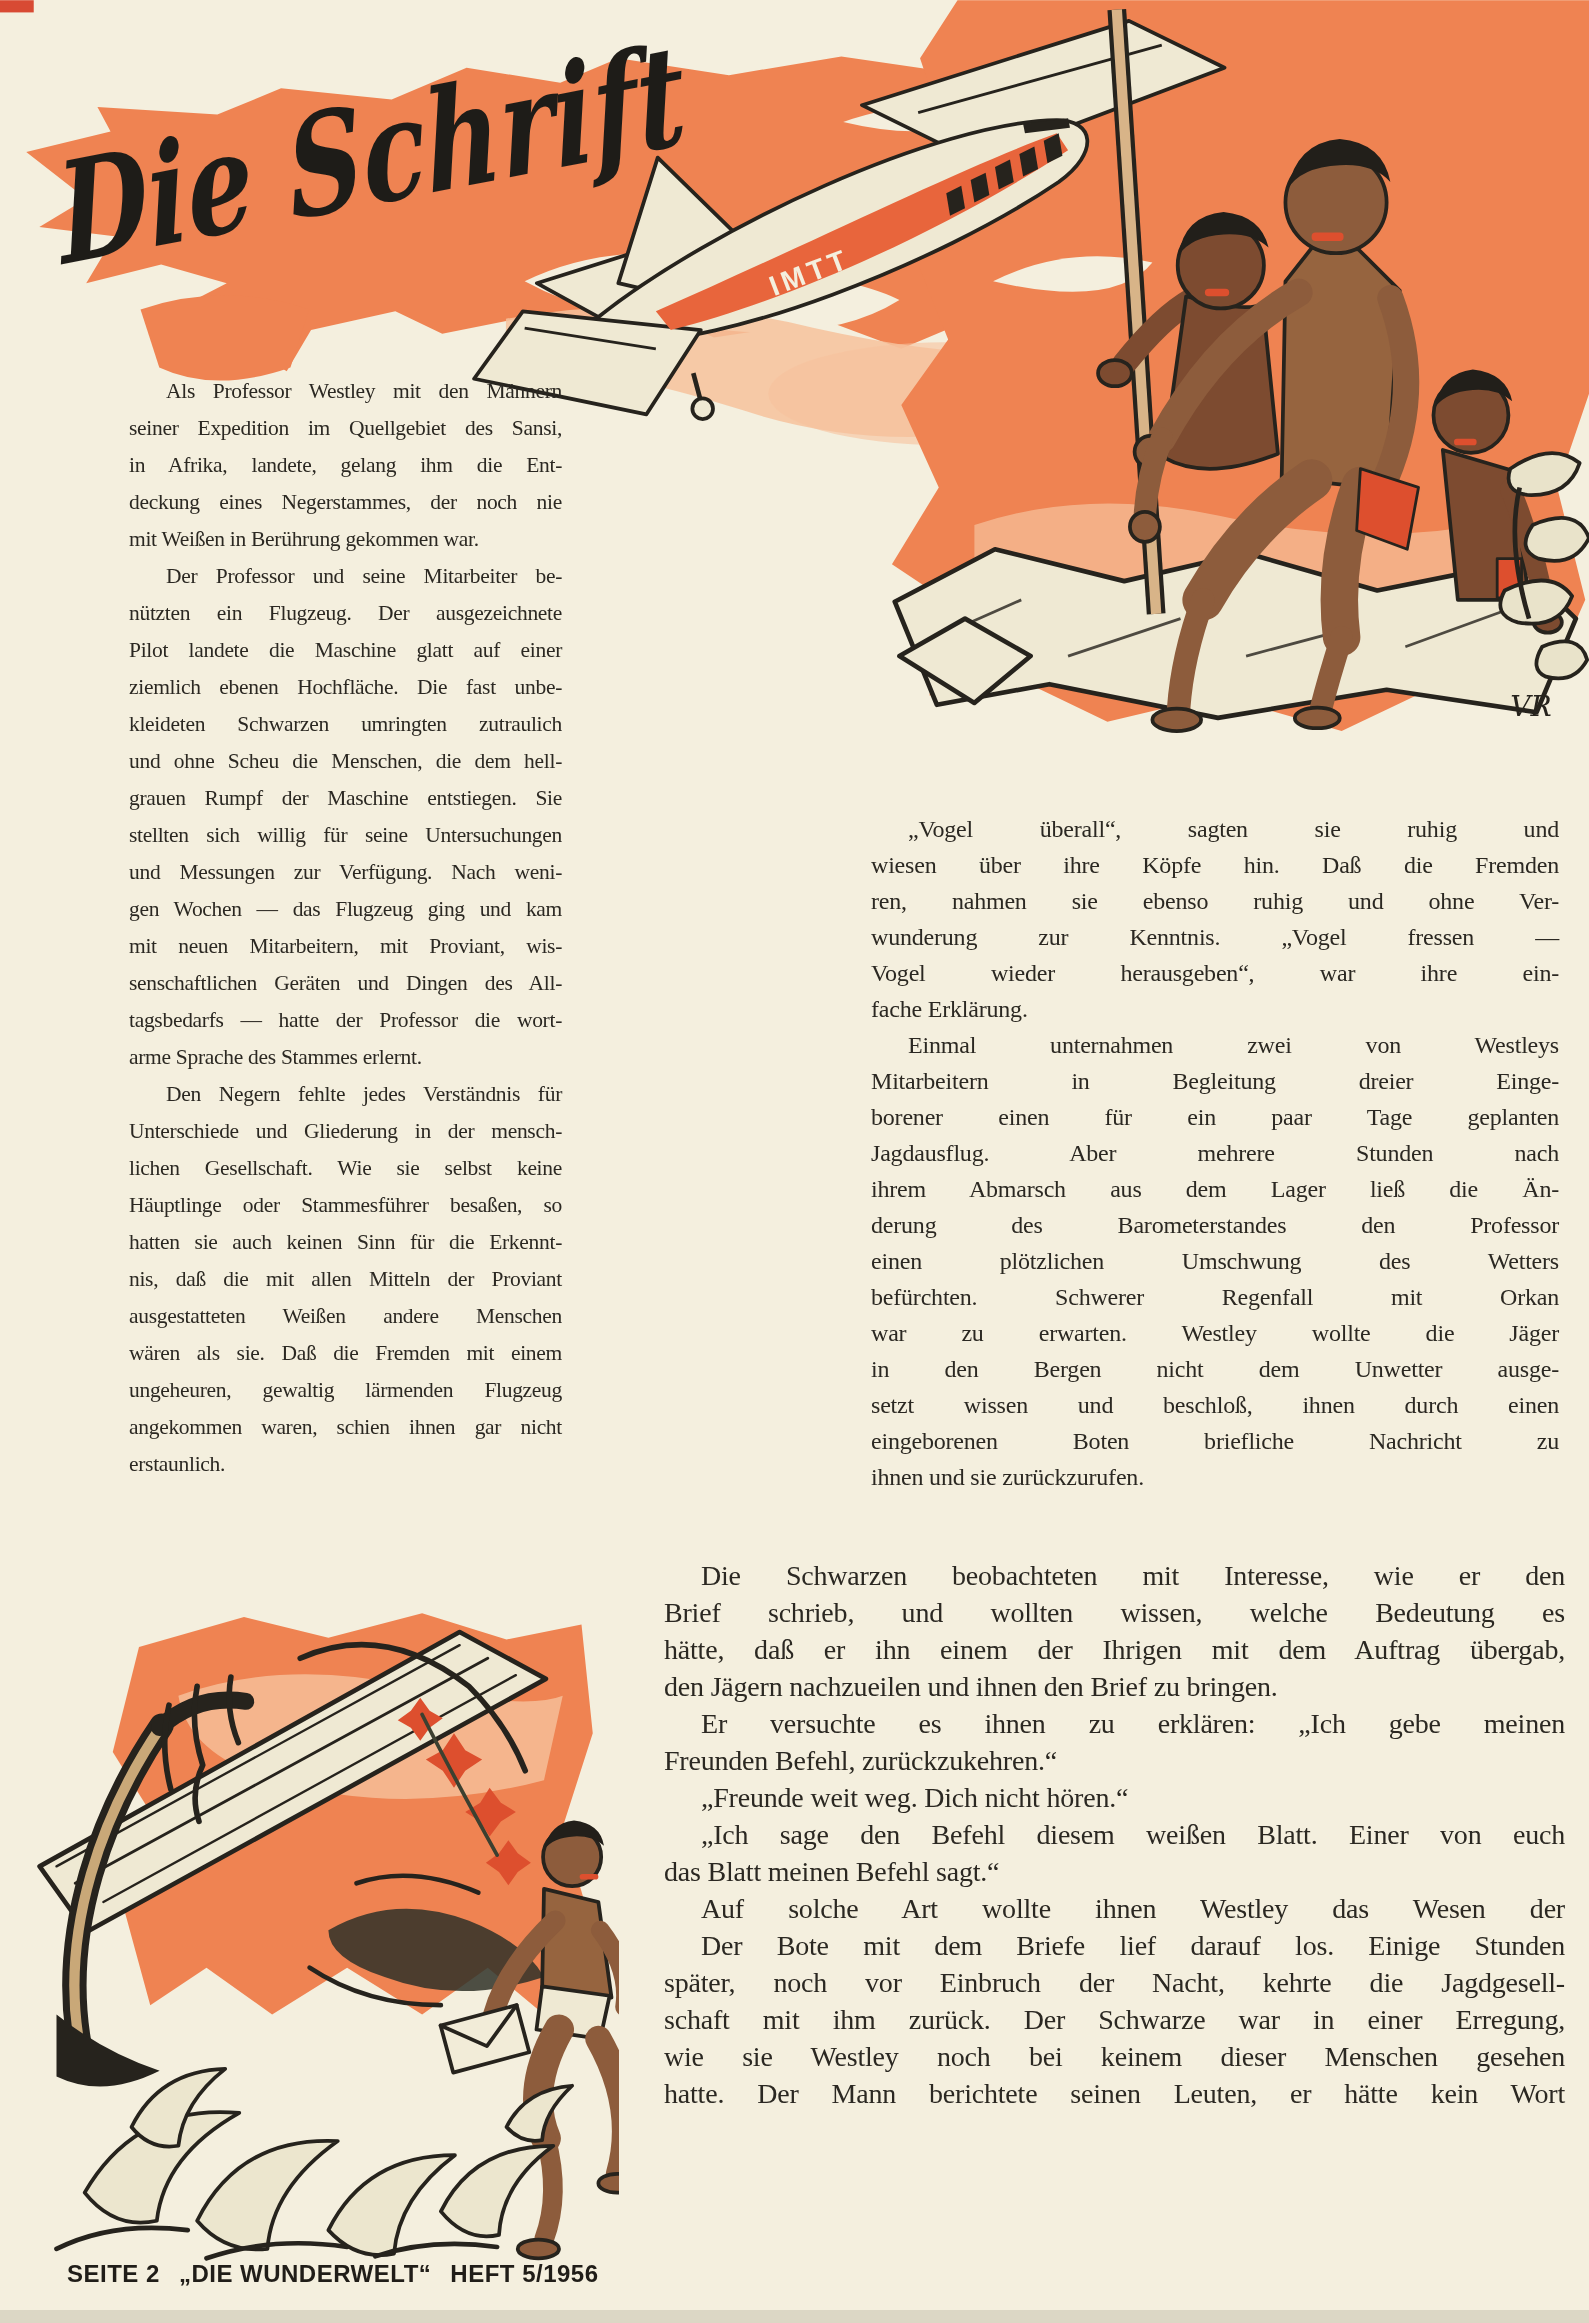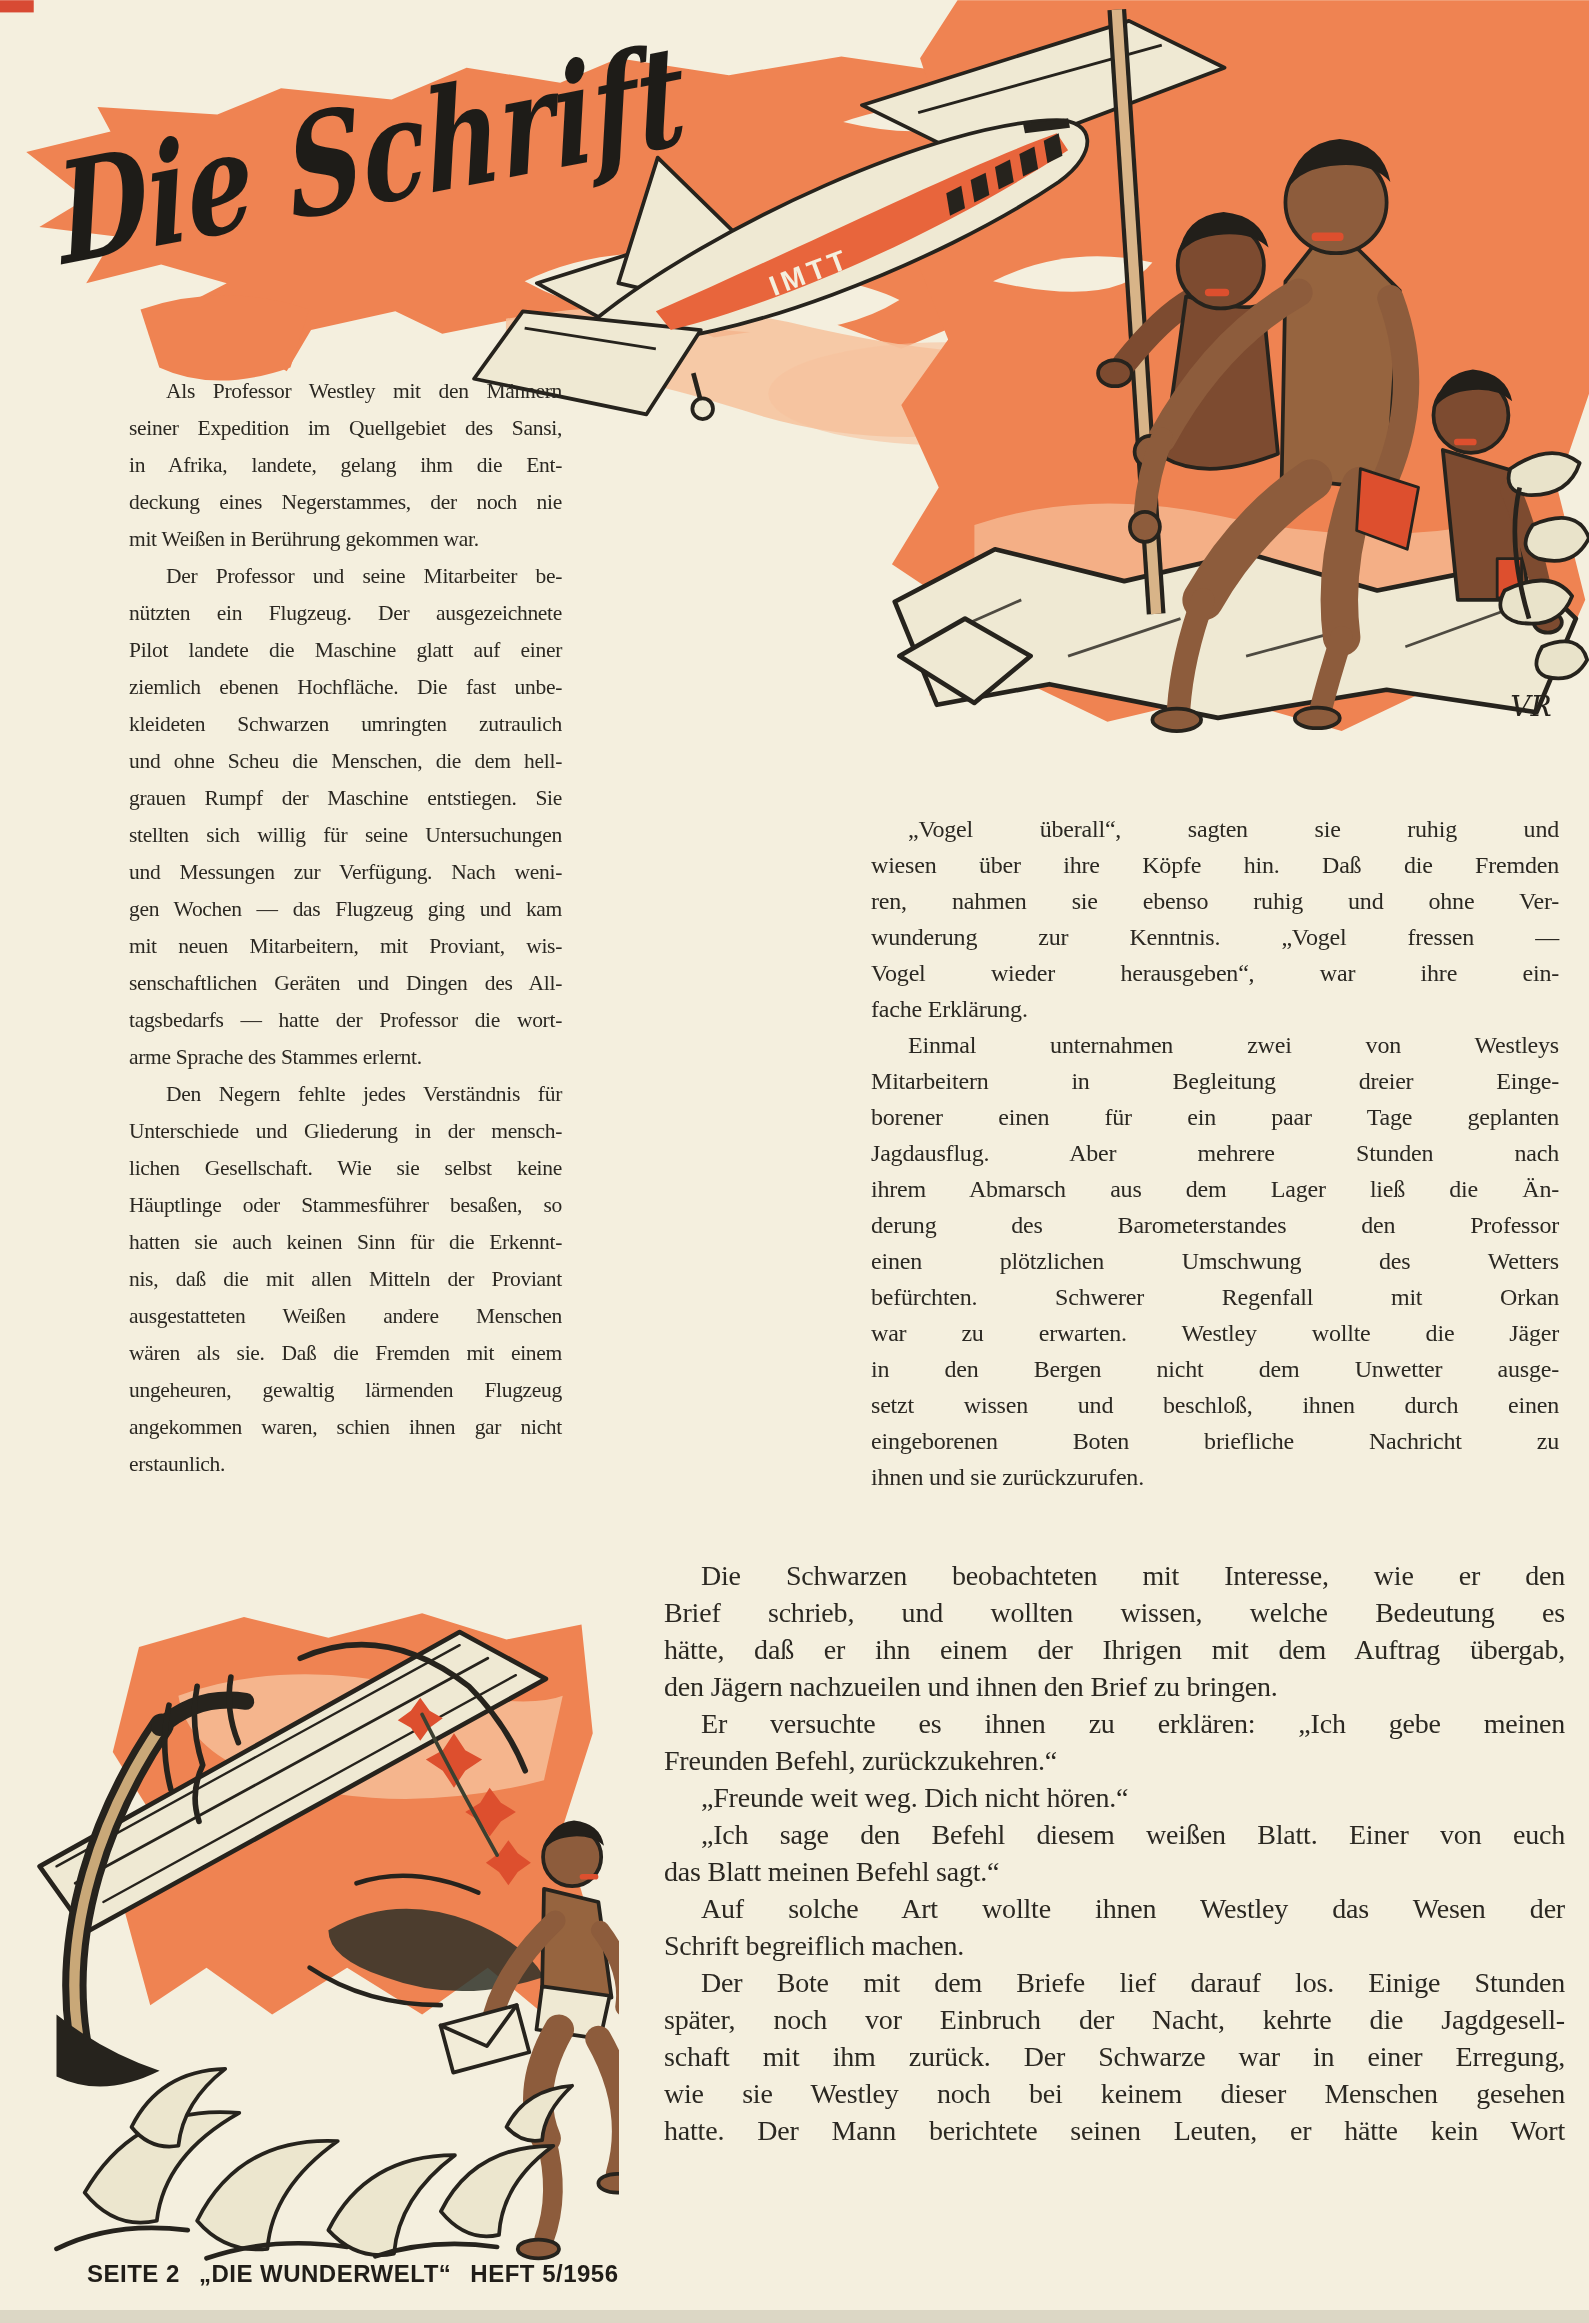--- a/index.html
+++ b/index.html
@@ -33,21 +33,21 @@
     -moz-text-align-last:justify;
     white-space:normal;
   }
   .tline.endline{text-align-last:left;-moz-text-align-last:left;}
   .tline.indent{text-indent:37px;}
   
   #footer{
     position:absolute;left:67px;top:2260px;
     font-family:"Liberation Sans", sans-serif;
     font-weight:bold;font-size:24px;letter-spacing:0.5px;
-    color:#201d18;white-space:nowrap;margin-left:20px;
+    color:#201d18;white-space:nowrap;
   }
   #footer span{margin-right:19px;}
   #bottom-edge{
     position:absolute;left:0;top:2310px;width:1589px;height:13px;
     background:#dcd7c5;
   }
 </style>
 </head>
 <body>
 
@@ -232,21 +232,20 @@
       <div class="tline indent">Die Schwarzen beobachteten mit Interesse, wie er den</div>
       <div class="tline">Brief schrieb, und wollten wissen, welche Bedeutung es</div>
       <div class="tline">hätte, daß er ihn einem der Ihrigen mit dem Auftrag übergab,</div>
       <div class="tline endline">den Jägern nachzueilen und ihnen den Brief zu bringen.</div>
       <div class="tline indent">Er versuchte es ihnen zu erklären: „Ich gebe meinen</div>
       <div class="tline endline">Freunden Befehl, zurückzukehren.“</div>
       <div class="tline indent endline">„Freunde weit weg. Dich nicht hören.“</div>
       <div class="tline indent">„Ich sage den Befehl diesem weißen Blatt. Einer von euch</div>
       <div class="tline endline">das Blatt meinen Befehl sagt.“</div>
       <div class="tline indent">Auf solche Art wollte ihnen Westley das Wesen der</div>
-      <div class="tline endline">Schrift begreiflich machen.</div>
       <div class="tline indent">Der Bote mit dem Briefe lief darauf los.  Einige Stunden</div>
       <div class="tline">später, noch vor Einbruch der Nacht, kehrte die Jagdgesell-</div>
       <div class="tline">schaft mit ihm zurück. Der Schwarze war in einer Erregung,</div>
       <div class="tline">wie sie Westley noch bei keinem dieser Menschen gesehen</div>
       <div class="tline">hatte. Der Mann berichtete seinen Leuten, er hätte kein Wort</div>
     </div>
 
   <svg class="art" style="left:19px;top:1527px;" width="600" height="750" viewBox="0 0 640 800">
 
     <path fill="#ef8352" d="M128 128 L240 96 L330 118 L430 92 L520 120 L600 104 L612 220 L580 320 L612 430 L560 520 L500 470 L430 520 L350 470 L270 520 L200 470 L140 510 L110 400 L150 320 L100 240 Z"></path>

